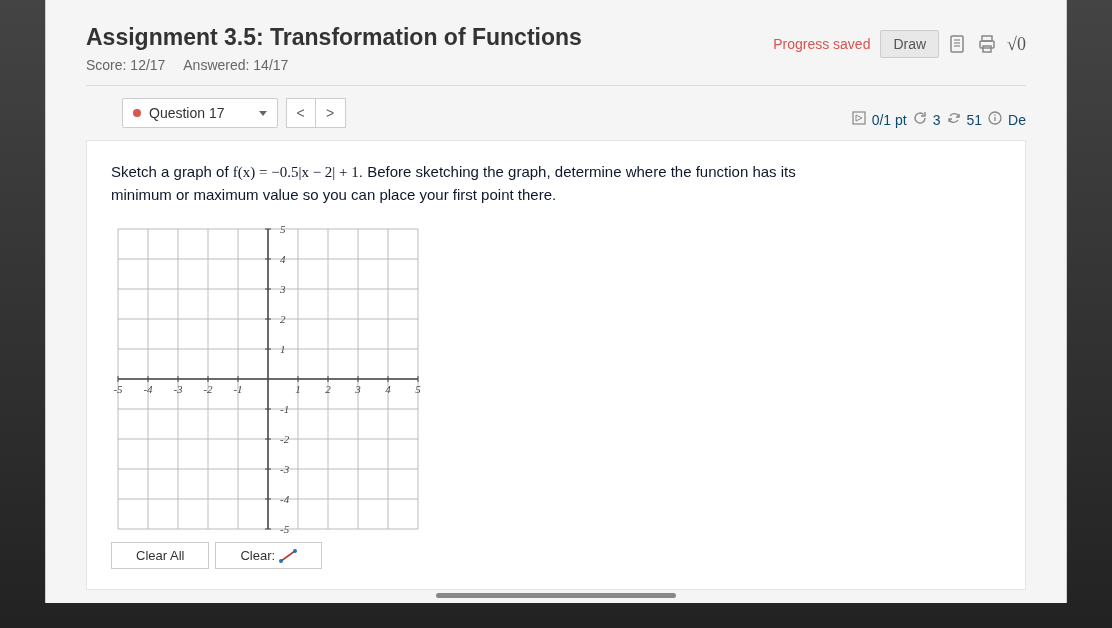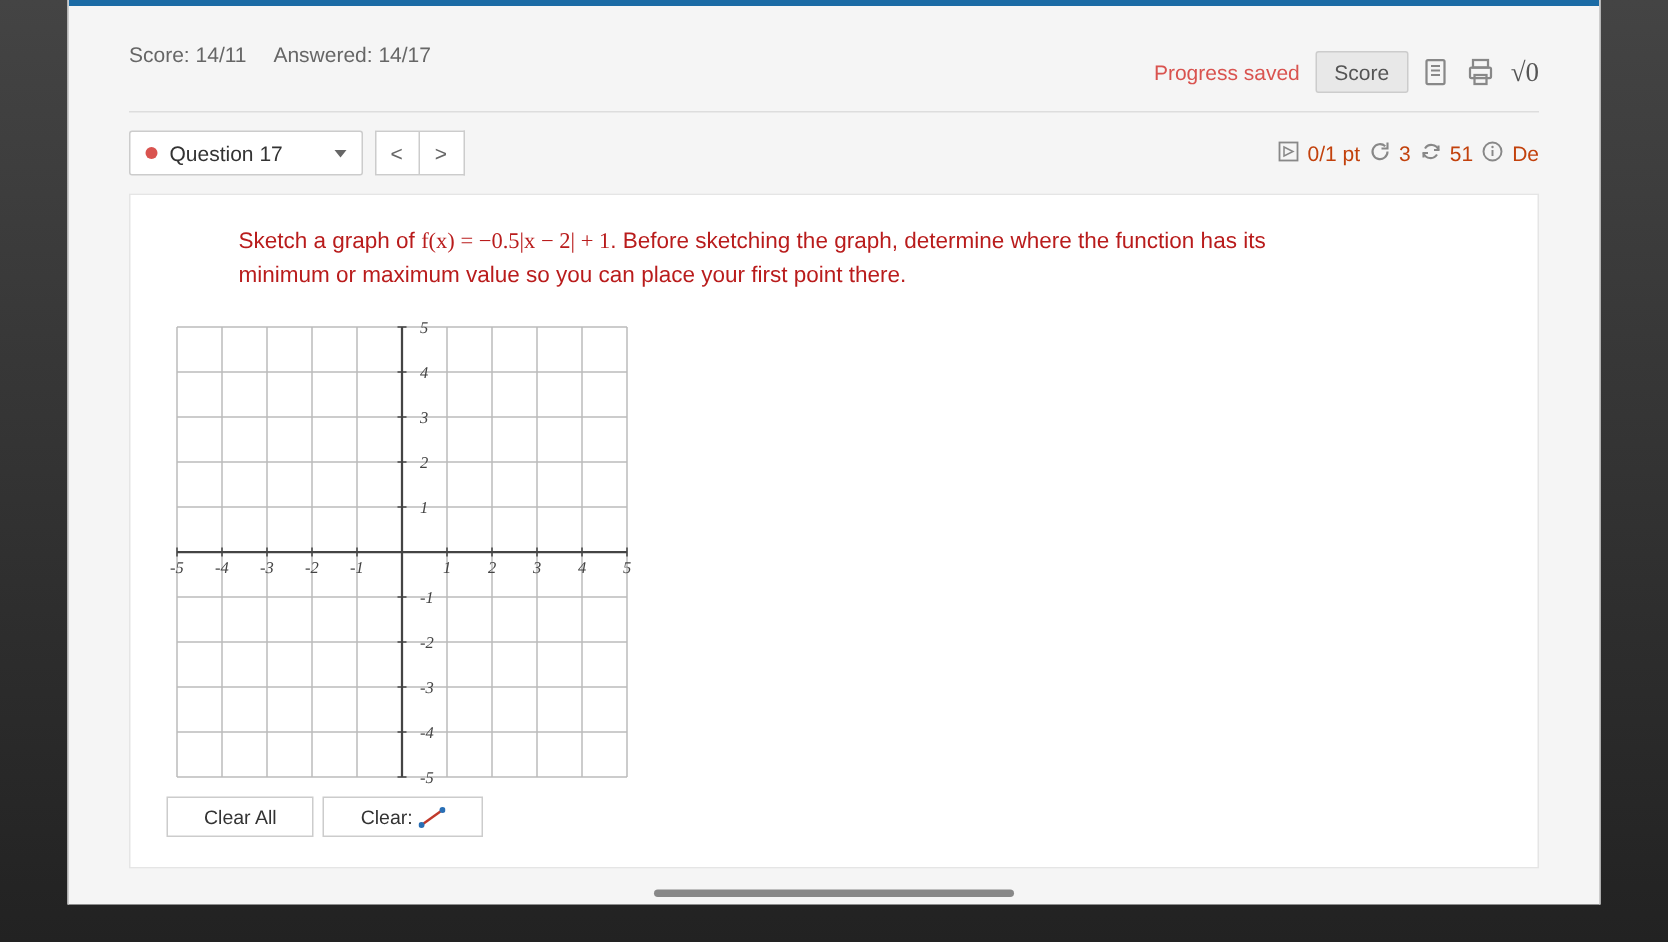--- a/index.html
+++ b/index.html
@@ -82,23 +82,24 @@
       font-family: serif;
       font-size: 18px;
       color: #555;
     }
     hr.divider {
       border: none;
       border-top: 1px solid #ddd;
     }
     .qbar {
       display: flex;
-      align-items: center;
+      align-items: flex-end;
       justify-content: space-between;
       padding: 12px 0;
+      margin-left: 36px;
     }
     .qbar-left {
       display: flex;
       align-items: center;
       gap: 8px;
     }
     .question-sel {
       display: flex;
       align-items: center;
       gap: 8px;
@@ -126,38 +127,37 @@
       display: flex; align-items: center; justify-content: center;
       color: #666;
       font-size: 14px;
       cursor: pointer;
     }
     .arrow-btn + .arrow-btn { border-left: none; }
     .qbar-right {
       display: flex;
       align-items: center;
       gap: 6px;
-      color: #c2410c;
+      color: #0c4a6e;
       font-size: 14px;
       padding-left: 24px;
     }
     .qbar-right .icon { color: #888; }
     .question-body {
       background: #fff;
       border: 1px solid #e5e5e5;
       padding: 20px 24px;
       margin-bottom: 20px;
     }
     .prompt {
-      color: #b91c1c;
+      color: #0f172a;
       font-size: 15px;
       line-height: 1.5;
       margin-bottom: 16px;
       max-width: 740px;
-      margin-left: 48px;
     }
     .prompt .math {
       font-family: 'Times New Roman', serif;
     }
     .graph-area {
       position: relative;
       width: 314px;
       height: 314px;
     }
     svg.grid { display: block; }
@@ -194,28 +194,29 @@
   </style>
 </head>
 <body>
 
 <div class="outer">
   <div class="page">
     <div class="top-nav"></div>
     <div class="content-wrap">
       <div class="header">
         <div class="title-block">
+          <h1>Assignment 3.5: Transformation of Functions</h1>
           <div class="score-line">
-            <span>Score: 14/11</span>
+            <span>Score: 12/17</span>
             <span class="answered">Answered: 14/17</span>
           </div>
         </div>
         <div class="header-actions">
           <span class="progress-saved">Progress saved</span>
-          <button class="done-btn">Score</button>
+          <button class="done-btn">Draw</button>
           <span class="icon-btn">
             <svg width="18" height="20" viewBox="0 0 18 20">
                 <rect x="2" y="2" width="12" height="16" rx="1" fill="none" stroke="#888" stroke-width="1.5"></rect>
                 <line x1="5" y1="6" x2="11" y2="6" stroke="#888" stroke-width="1.2"></line>
                 <line x1="5" y1="9" x2="11" y2="9" stroke="#888" stroke-width="1.2"></line>
                 <line x1="5" y1="12" x2="11" y2="12" stroke="#888" stroke-width="1.2"></line>
               </svg>
           </span>
           <span class="icon-btn">
             <svg width="20" height="20" viewBox="0 0 20 20">

